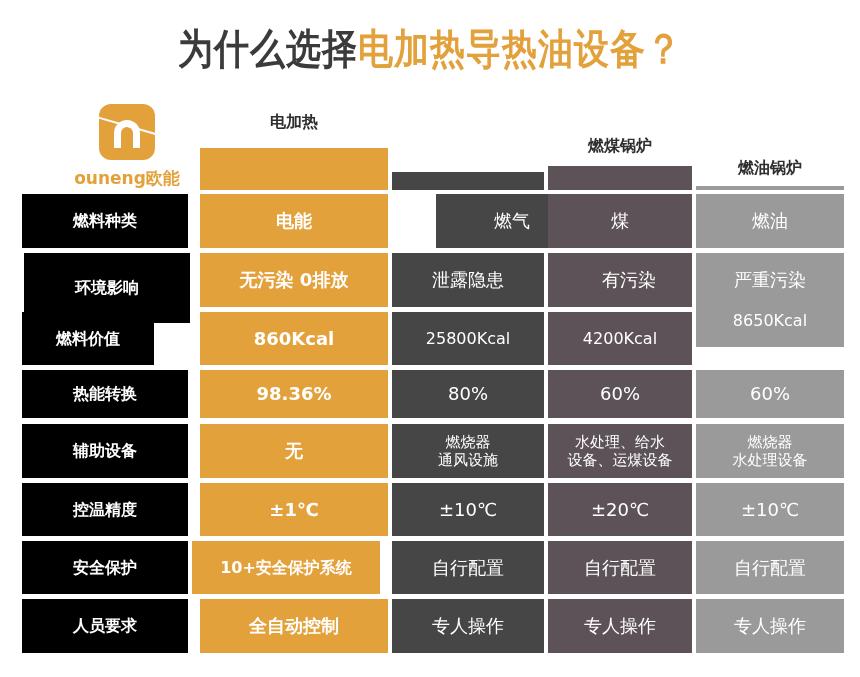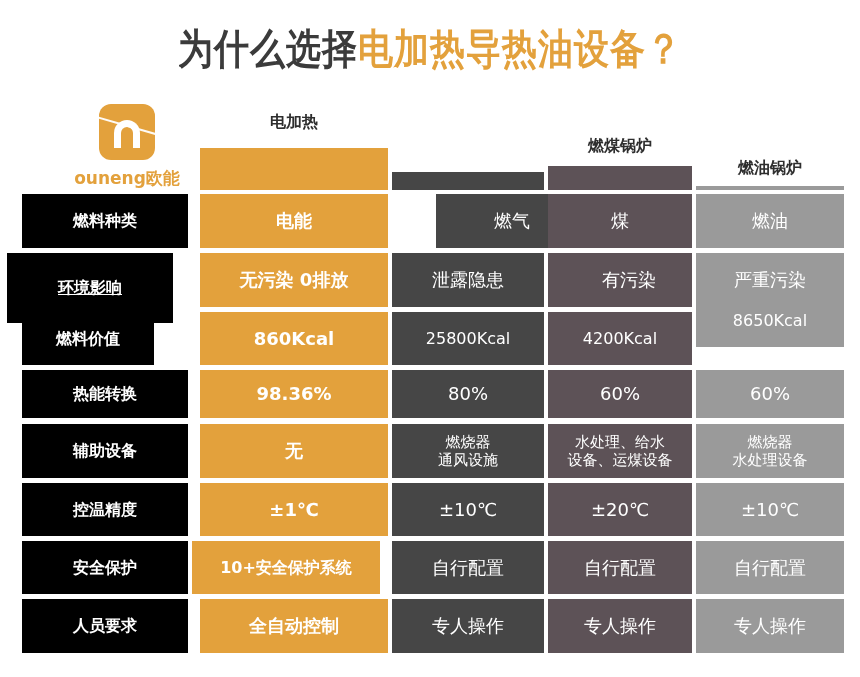--- a/index.html
+++ b/index.html
@@ -123,21 +123,21 @@
       <div class="col-head" style="left: 690px; top: 158px; width: 160px;">燃油锅炉</div>
       <div class="cell c-electric" style="left: 200px; top: 148px; width: 188px; height: 42px;"></div>
       <div class="cell c-gas" style="left: 392px; top: 172px; width: 152px; height: 18px;"></div>
       <div class="cell c-coal" style="left: 548px; top: 166px; width: 144px; height: 24px;"></div>
       <div class="cell c-oil" style="left: 696px; top: 186px; width: 148px; height: 4px;"></div>
       <div class="cell label-cell" style="left: 22px; top: 194px; width: 166px; height: 54px;">燃料种类</div>
       <div class="cell c-electric" style="left: 200px; top: 194px; width: 188px; height: 54px;">电能</div>
       <div class="cell c-gas" style="left: 392px; top: 194px; width: 152px; height: 54px; margin-left: 44px;">燃气</div>
       <div class="cell c-coal" style="left: 548px; top: 194px; width: 144px; height: 54px;">煤</div>
       <div class="cell c-oil" style="left: 696px; top: 194px; width: 148px; height: 54px;">燃油</div>
-      <div class="cell label-cell" style="left: 7px; top: 253px; width: 166px; height: 70px; text-decoration: underline;">环境影响</div>
+      <div class="cell label-cell" style="left: 24px; top: 253px; width: 166px; height: 70px;">环境影响</div>
       <div class="cell c-electric" style="left: 200px; top: 253px; width: 188px; height: 54px;">无污染 0排放</div>
       <div class="cell c-gas" style="left: 392px; top: 253px; width: 152px; height: 54px;">泄露隐患</div>
       <div class="cell c-coal" style="left: 548px; top: 253px; width: 144px; height: 54px; padding-left: 18px;">有污染</div>
       <div class="cell c-oil" style="left: 696px; top: 253px; width: 148px; height: 54px;">严重污染</div>
       <div class="cell label-cell" style="left: 22px; top: 312px; width: 132px; height: 53px;">燃料价值</div>
       <div class="cell c-electric" style="left: 200px; top: 312px; width: 188px; height: 53px;">860Kcal</div>
       <div class="cell c-gas fit" style="left: 392px; top: 312px; width: 152px; height: 53px;">25800Kcal</div>
       <div class="cell c-coal fit" style="left: 548px; top: 312px; width: 144px; height: 53px;">4200Kcal</div>
       <div class="cell c-oil fit" style="left: 696px; top: 294px; width: 148px; height: 53px;">8650Kcal</div>
       <div class="cell label-cell" style="left: 22px; top: 370px; width: 166px; height: 48px;">热能转换</div>

